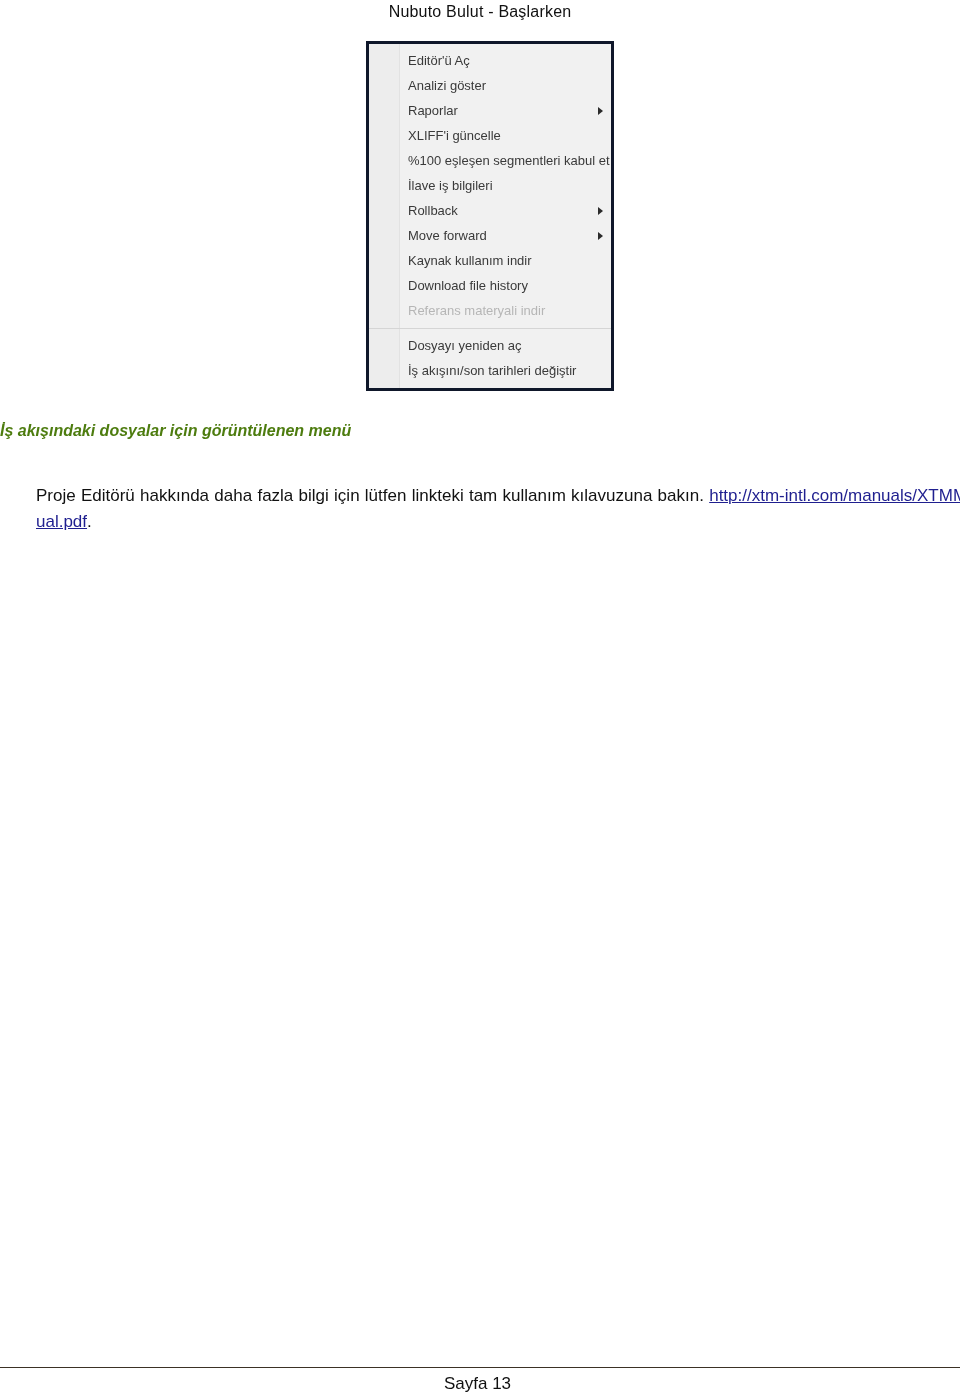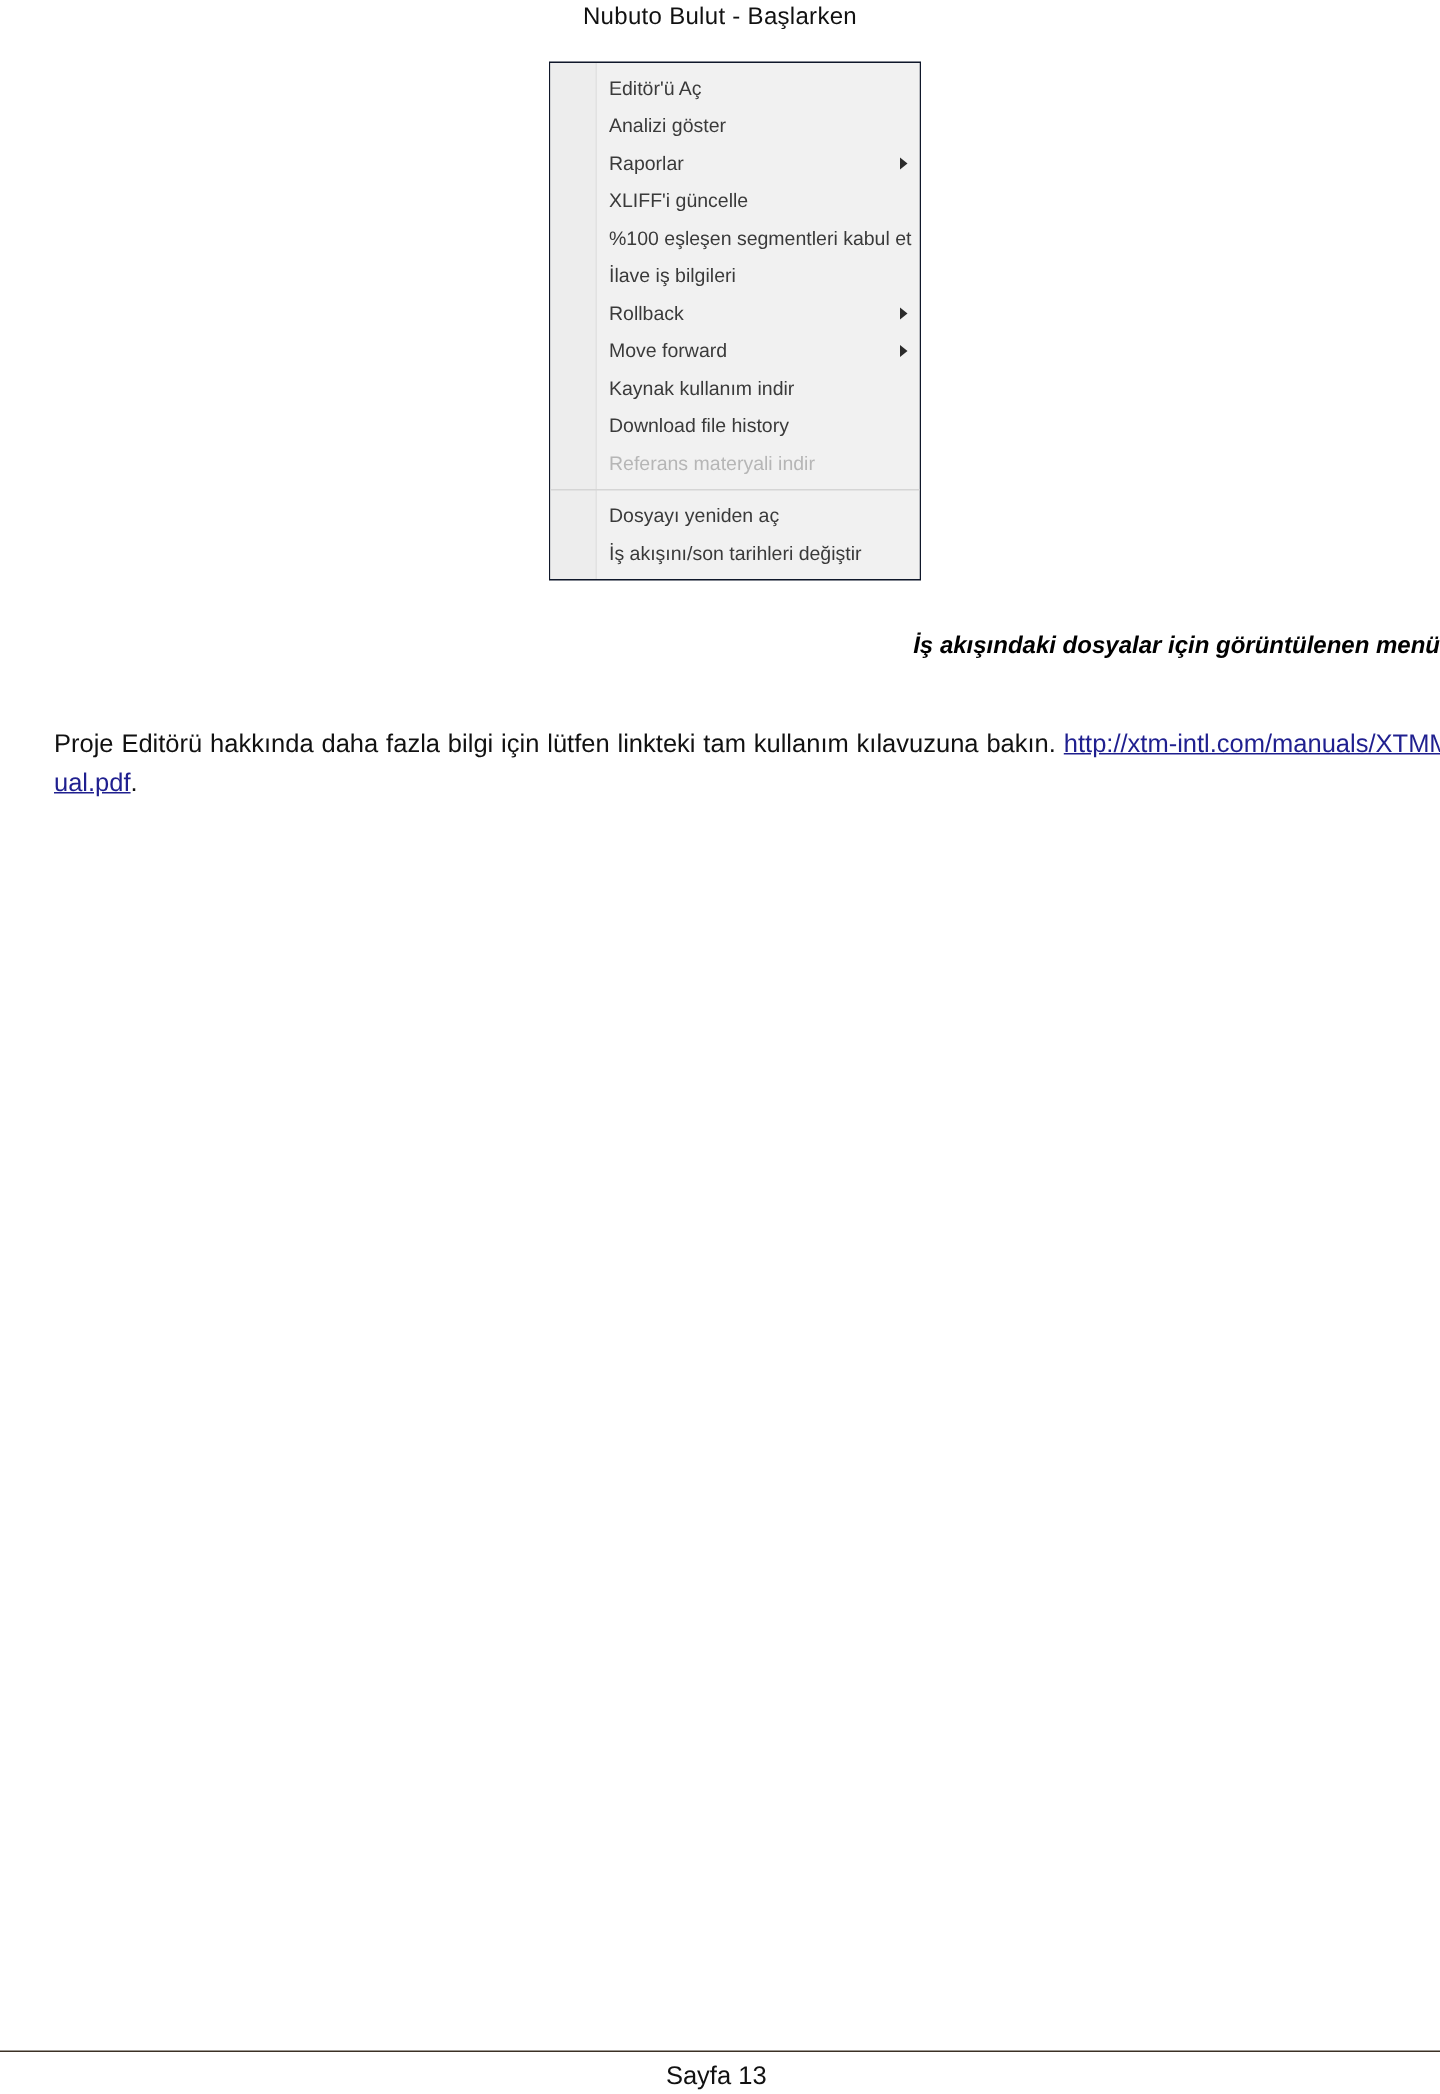--- a/index.html
+++ b/index.html
@@ -29,21 +29,21 @@
     color: #111111;
     white-space: nowrap;
   }
 
   
   .figure {
     position: absolute;
     top: 41px;
     left: 366px;
     width: 248px;
-    border: 1px solid #0f172a;
+    border: 3px solid #0f172a;
     background: #f1f1f1;
     box-sizing: border-box;
   }
   .menu-panel {
     position: relative;
     background: #f1f1f1;
   }
   
   .menu-gutter {
     position: absolute;
@@ -86,26 +86,26 @@
     border-top: 4px solid transparent;
     border-bottom: 4px solid transparent;
   }
 
   
   .caption {
     position: absolute;
     top: 420px;
     left: 0;
     width: 960px;
-    text-align: right;
+    text-align: left;
     font-size: 16px;
     line-height: 22px;
     font-style: italic;
     font-weight: bold;
-    color: #000000;
+    color: #4d7c0f;
     white-space: nowrap;
   }
 
   
   .body-text {
     position: absolute;
     top: 466px;
     left: 5px;
     width: 950px;
     font-size: 17px;

